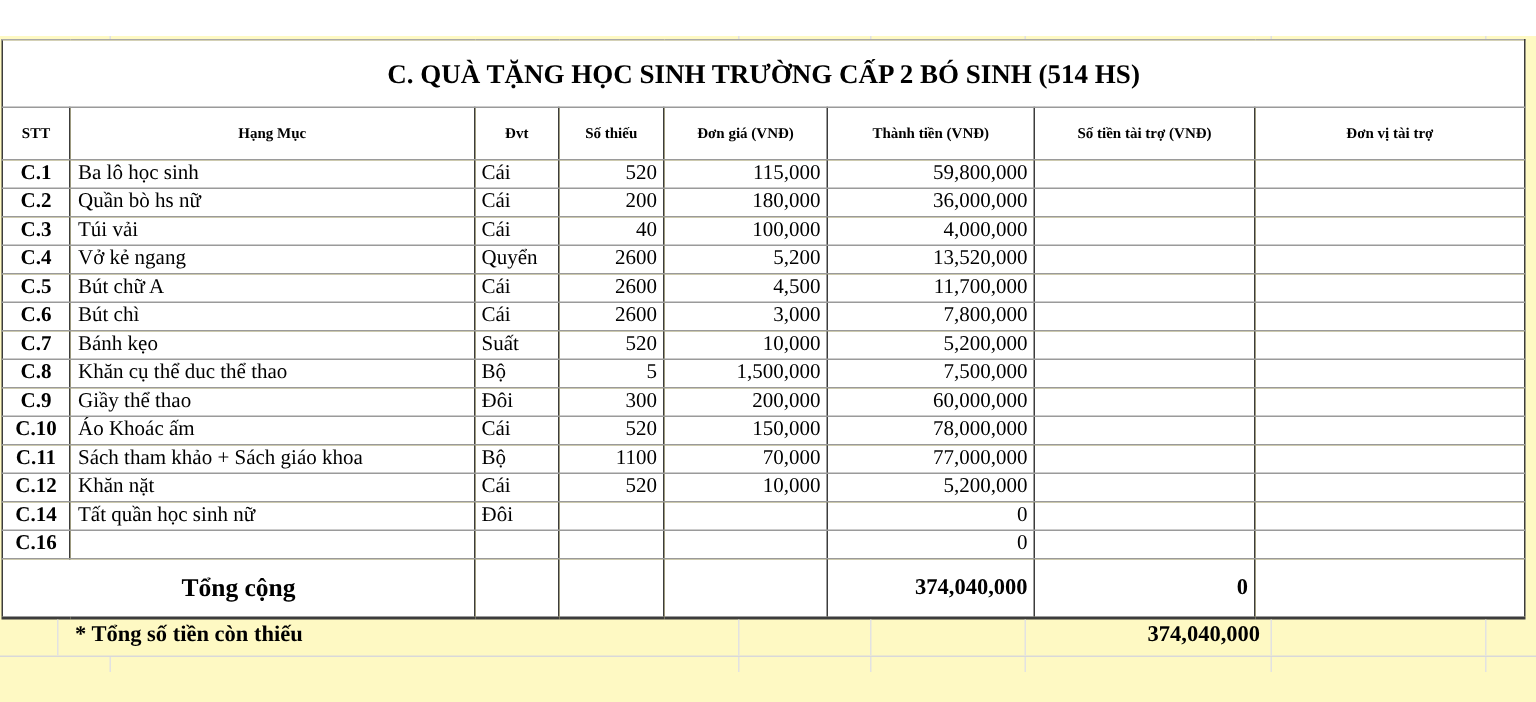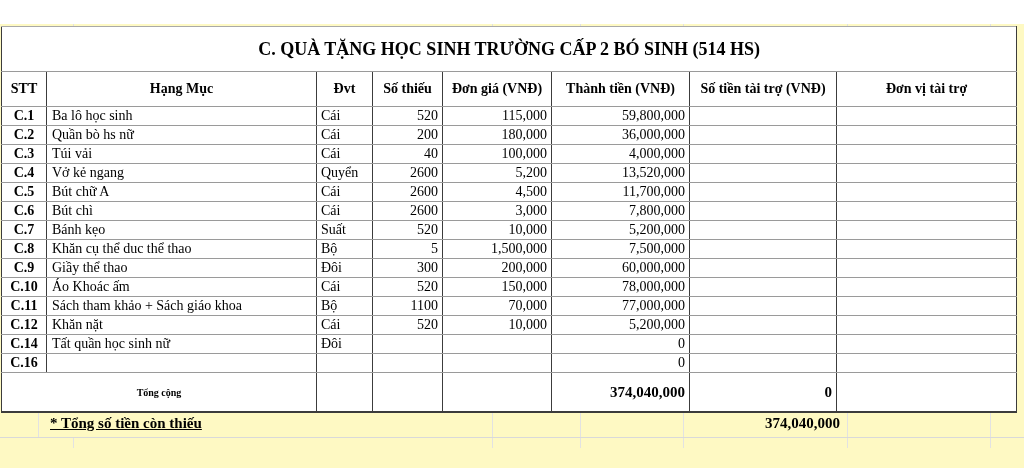--- a/index.html
+++ b/index.html
@@ -38,48 +38,48 @@
     height:44px;
     text-align:center;
     vertical-align:middle;
     font-weight:bold;
     font-size:18px;
     border-top:1px solid #a9a9a9;
   }
   tr.header-row th{
     height:34px;
     font-weight:bold;
-    font-size:14px;
+    font-size:10px;
     text-align:center;
     vertical-align:middle;
   }
   tr.data-row td{
     height:18px;
     font-size:14px;
     vertical-align:middle;
   }
   .c-stt{text-align:center;font-weight:bold;}
   .c-item{text-align:left;padding-left:5px !important;}
   .c-unit{text-align:left;padding-left:4px !important;}
   .c-qty,.c-price,.c-total,.c-sponsor-amt{text-align:right;padding-right:4px !important;}
   tr.sum-row td{
     height:38px;
     vertical-align:middle;
     border-bottom:2px solid #3c3c3c;
   }
-  .sum-label{text-align:center;font-weight:bold;font-size:10px;}
+  .sum-label{text-align:center;font-weight:bold;font-size:17px;}
   .sum-val{font-weight:bold;font-size:15px;}
   
   .note-row{
     position:relative;
     width:1024px;height:24px;
     border-bottom:1px solid #d9d9d9;
     font-size:15px;font-weight:bold;
   }
-  .note-row .note-label{position:absolute;left:50px;top:2px;text-decoration:underline;}
+  .note-row .note-label{position:absolute;left:50px;top:2px;}
   .note-row .note-amount{position:absolute;right:184px;top:2px;text-align:right;}
   .note-row i,.bottom-strip i{position:absolute;top:0;bottom:0;width:1px;background:#e2e2e2;}
   .bottom-strip{height:10px;}
 </style>
 </head>
 <body>
 
 <div class="sheet">
 
   <div class="grid-strip top-strip">

